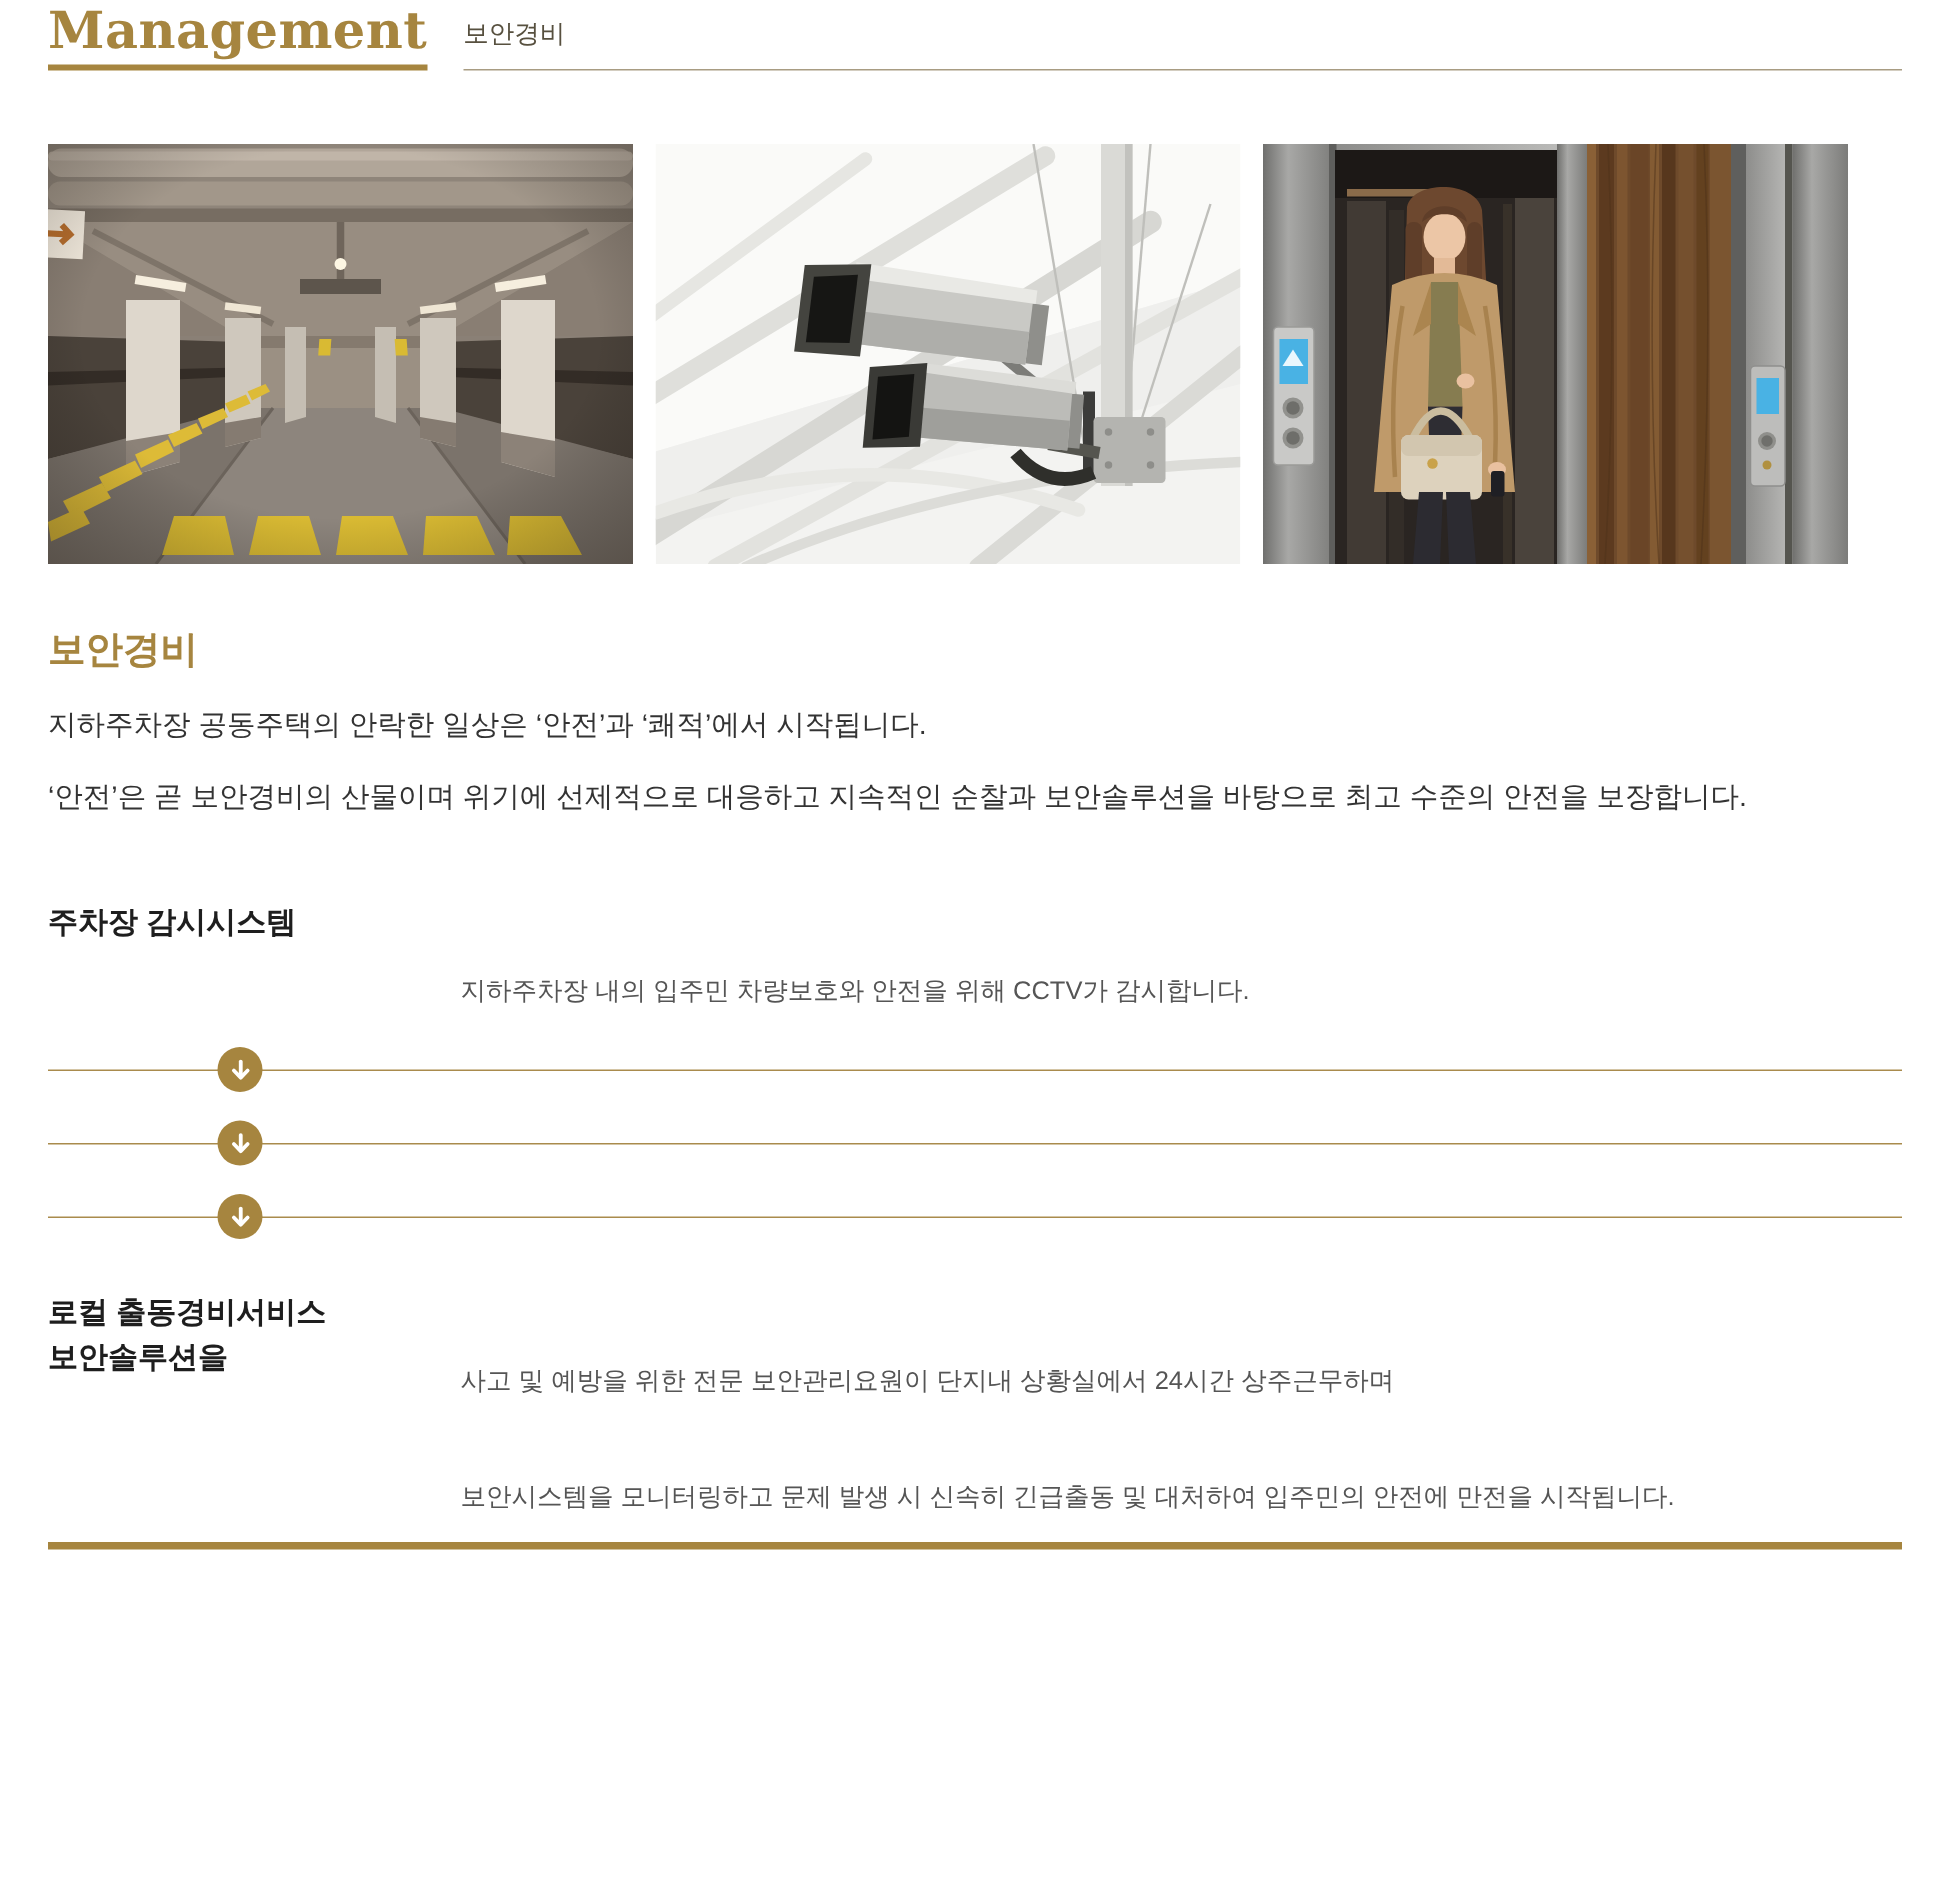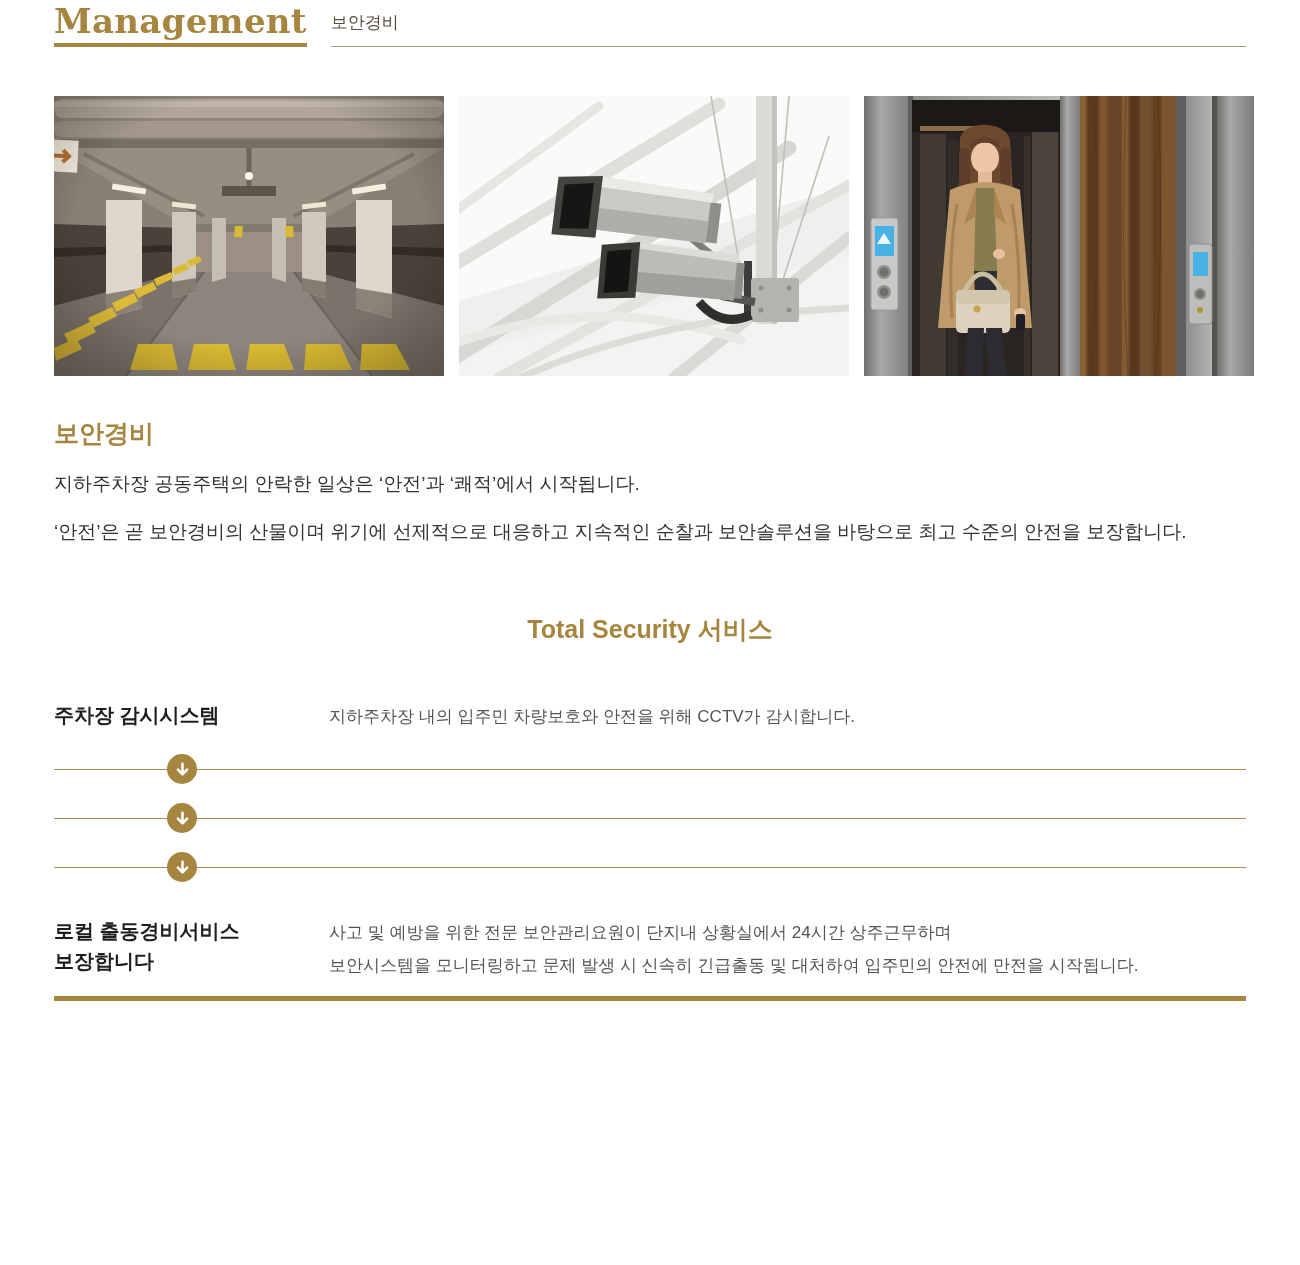--- a/index.html
+++ b/index.html
@@ -2,21 +2,21 @@
 <html style="--accent: #a6853f;"><head>
 <meta charset="utf-8">
 <style>
   * { margin:0; padding:0; box-sizing:border-box; }
   html,body { background:#ffffff; }
   body {
     width:1300px; height:1265px;
     font-family:"Liberation Sans","DejaVu Sans",sans-serif;
     color:#333; overflow:hidden;
   }
-  .page { padding:0 54px; }
+  .page { padding:0 32px; }
 
   
   .page-header { display:flex; align-items:flex-start; padding-top:2px; }
   .brand {
     font-family:"DejaVu Serif","Liberation Serif",serif;
     font-size:34px; font-weight:700; color:var(--accent,#a6853f);
     line-height:38px; padding-bottom:3px; border-bottom:4px solid var(--accent,#a6853f);
     letter-spacing:0.3px; white-space:nowrap;
   }
   .header-right { flex:1; margin-left:24px; padding-top:12px; }
@@ -31,21 +31,21 @@
   
   .intro-title { margin-top:42px; font-size:25px; line-height:30px; font-weight:700; color:var(--accent,#a6853f); }
   .intro p { margin-top:23px; font-size:19px; line-height:25px; color:#333; }
 
   
   .services-heading { margin-top:70px; text-align:center; font-size:25px; line-height:30px; font-weight:600; color:var(--accent,#a6853f); }
   .services { margin-top:56px; }
   .svc-row { display:flex; align-items:flex-start; }
   .svc-label { width:255px; text-align:left; font-size:20px; font-weight:700; color:#1e1e1e; line-height:30px; }
   .svc-desc { flex:1; margin-left:20px; font-size:17px; color:#555; line-height:30px; }
-  .svc-desc > div { line-height:33px; }
+  .svc-desc > div { line-height:33px;margin-top:44px; }
   .svc-sep { position:relative; height:1px; background:#a98b4d; margin:36px 0 48px; }
   .arrow-circle {
     position:absolute; left:113px; top:-15px; width:30px; height:30px;
     border-radius:50%; background:var(--accent,#a6853f);
     display:flex; align-items:center; justify-content:center;
   }
   .bottom-rule { height:5px; background:var(--accent,#a6853f); margin-top:14px; }
 </style>
 </head>
 <body>
@@ -287,21 +287,20 @@
       </svg>
     </figure>
   </div>
 
   <section class="intro">
     <h2 class="intro-title">보안경비</h2>
     <p>지하주차장 공동주택의 안락한 일상은 ‘안전’과 ‘쾌적’에서 시작됩니다.</p>
     <p>‘안전’은 곧 보안경비의 산물이며 위기에 선제적으로 대응하고 지속적인 순찰과 보안솔루션을 바탕으로 최고 수준의 안전을 보장합니다.</p>
   </section>
 
-  <h3 class="services-heading">Total Security 서비스</h3>
   <div class="services" id="services-list">
       <div class="svc-row">
         <div class="svc-label">
           <div>주차장 감시시스템</div>
         </div>
         <div class="svc-desc">
           <div>지하주차장 내의 입주민 차량보호와 안전을 위해 CCTV가 감시합니다.</div>
         </div>
       </div>
       <div class="svc-sep">
@@ -324,21 +323,21 @@
         <span class="arrow-circle">
           <svg viewBox="0 0 20 20" width="17" height="17">
             <path d="M10 3.2v10.6" stroke="#ffffff" stroke-width="3" stroke-linecap="round" fill="none"></path>
             <path d="M4.6 10.2 10 15.8 15.4 10.2" stroke="#ffffff" stroke-width="3" stroke-linecap="round" stroke-linejoin="round" fill="none"></path>
           </svg>
         </span>
       </div>
       <div class="svc-row">
         <div class="svc-label">
           <div>로컬 출동경비서비스</div>
-          <div>보장합니다</div>
+          <div>보안솔루션을</div>
         </div>
         <div class="svc-desc">
           <div>사고 및 예방을 위한 전문 보안관리요원이 단지내 상황실에서 24시간 상주근무하며</div>
           <div>보안시스템을 모니터링하고 문제 발생 시 신속히 긴급출동 및 대처하여 입주민의 안전에 만전을 시작됩니다.</div>
         </div>
       </div>
     </div>
 
   <div class="bottom-rule"></div>
 </div>

